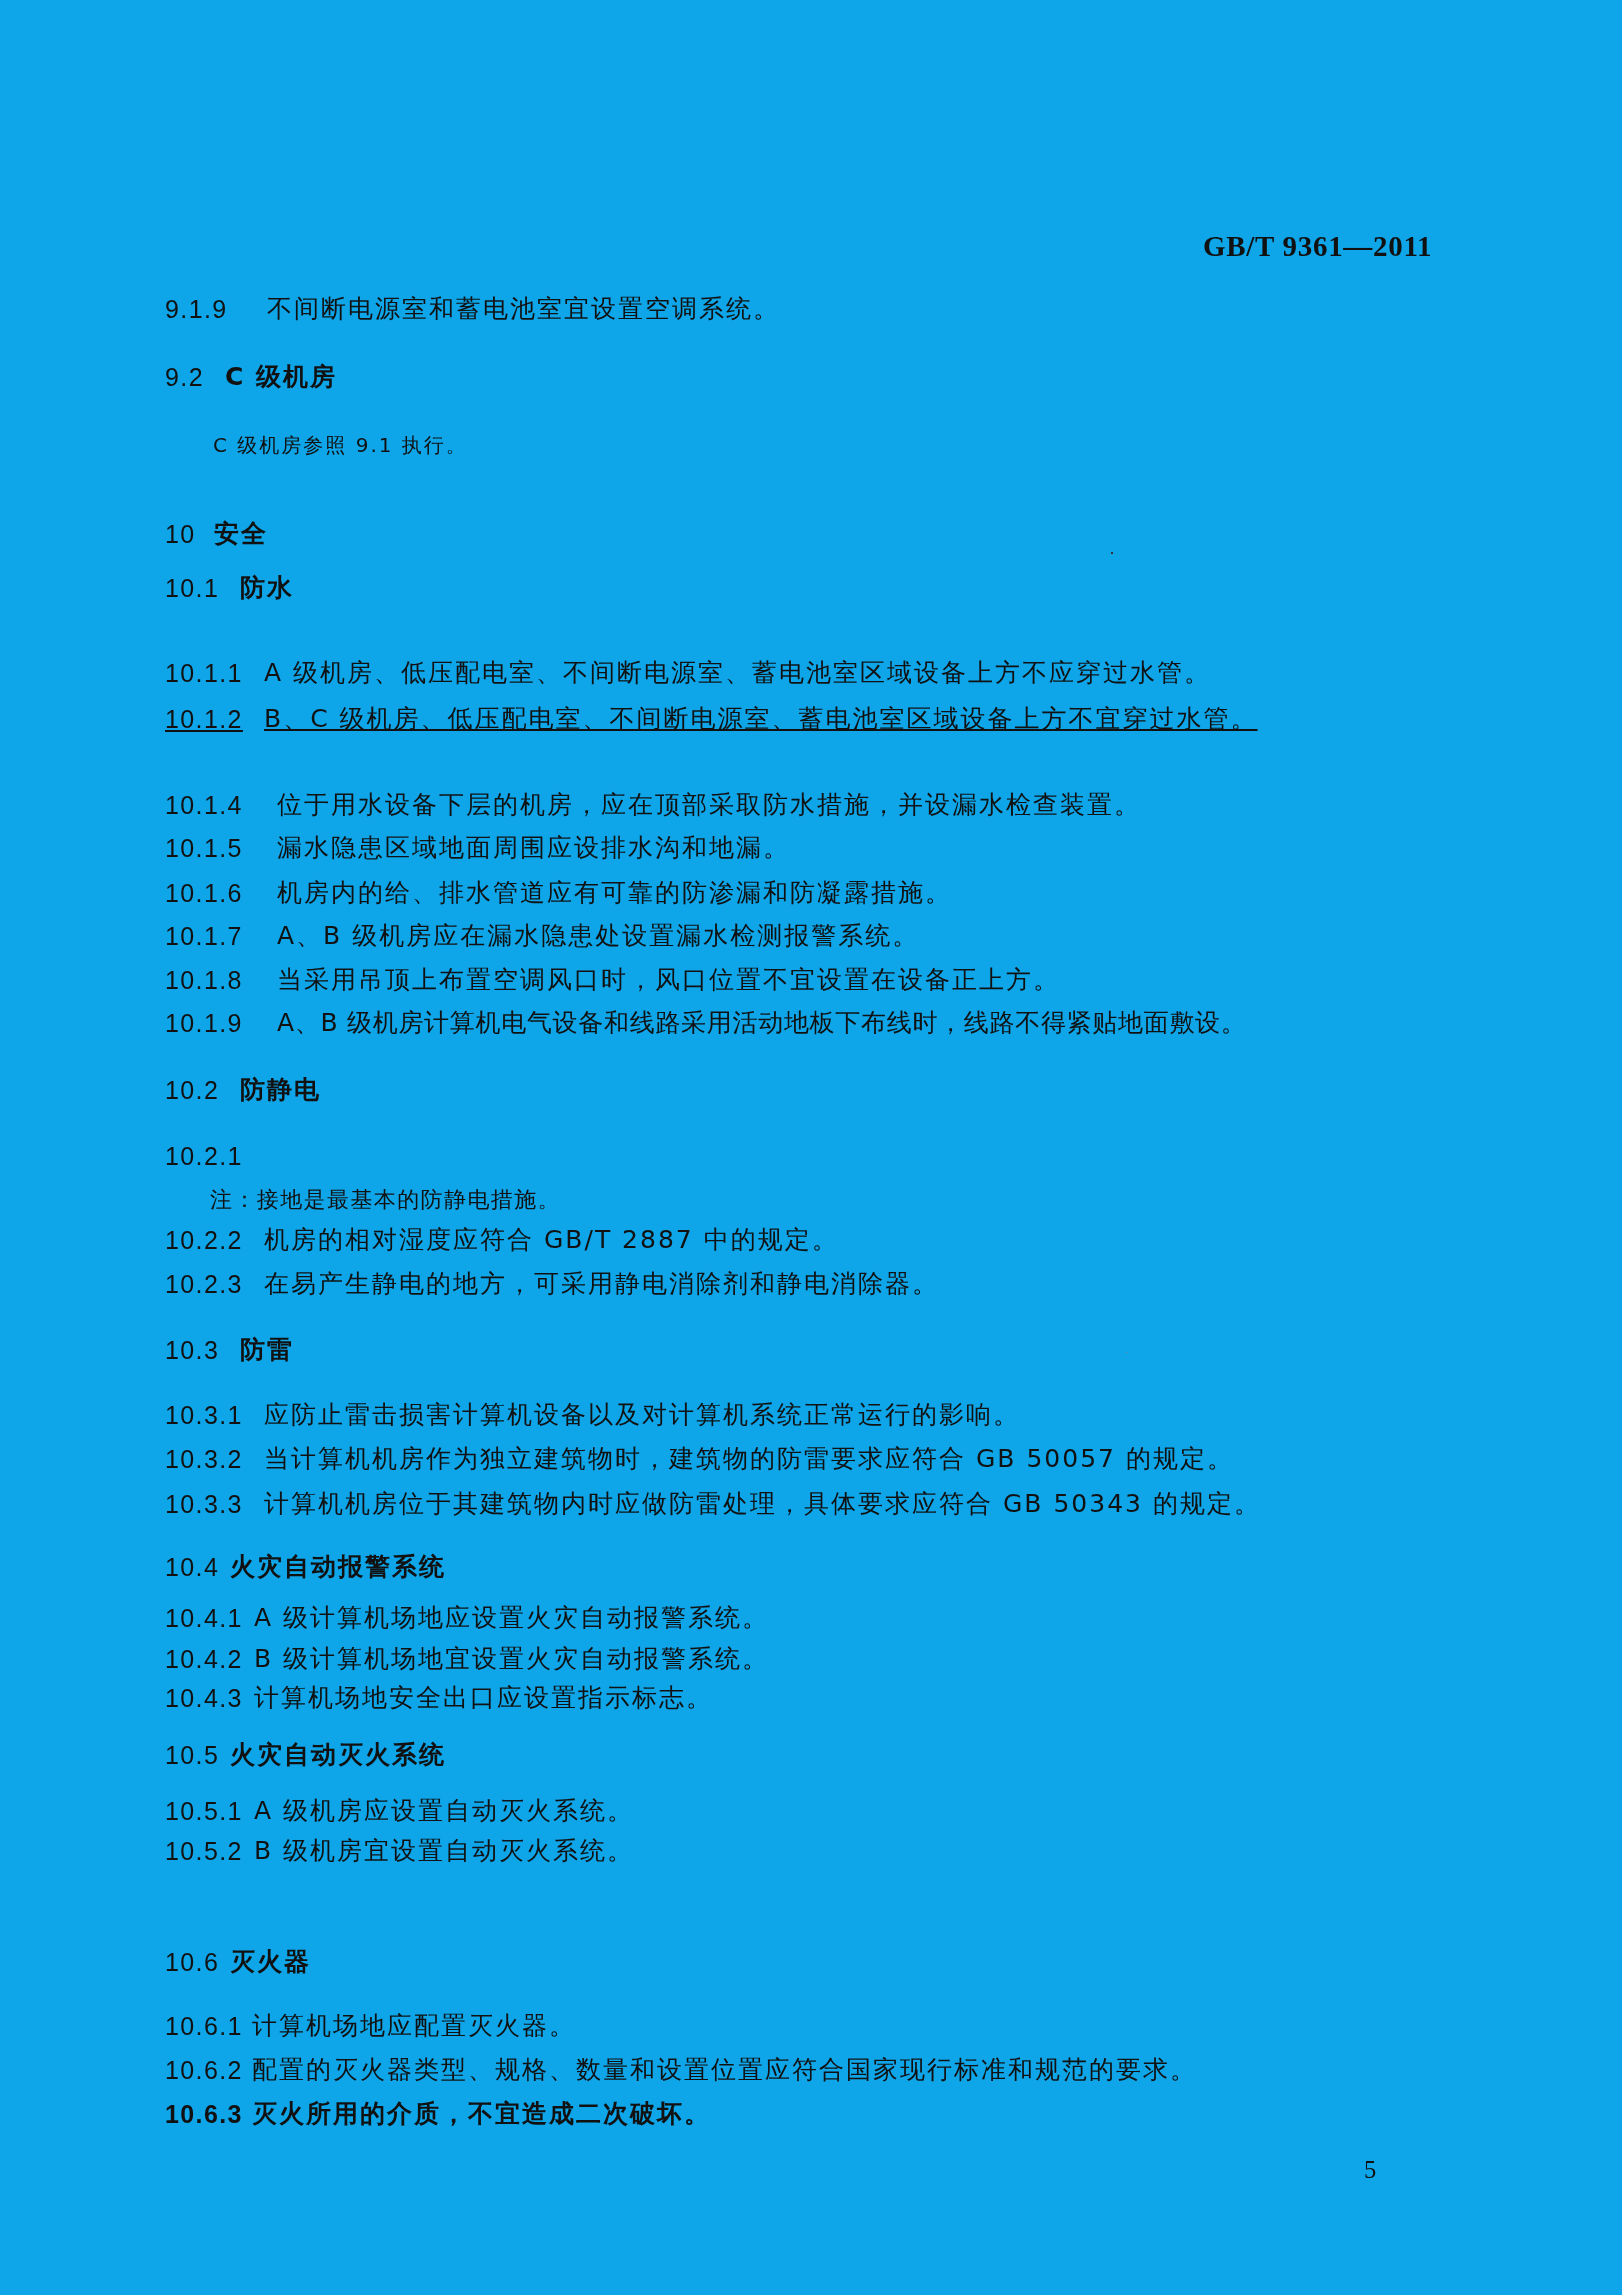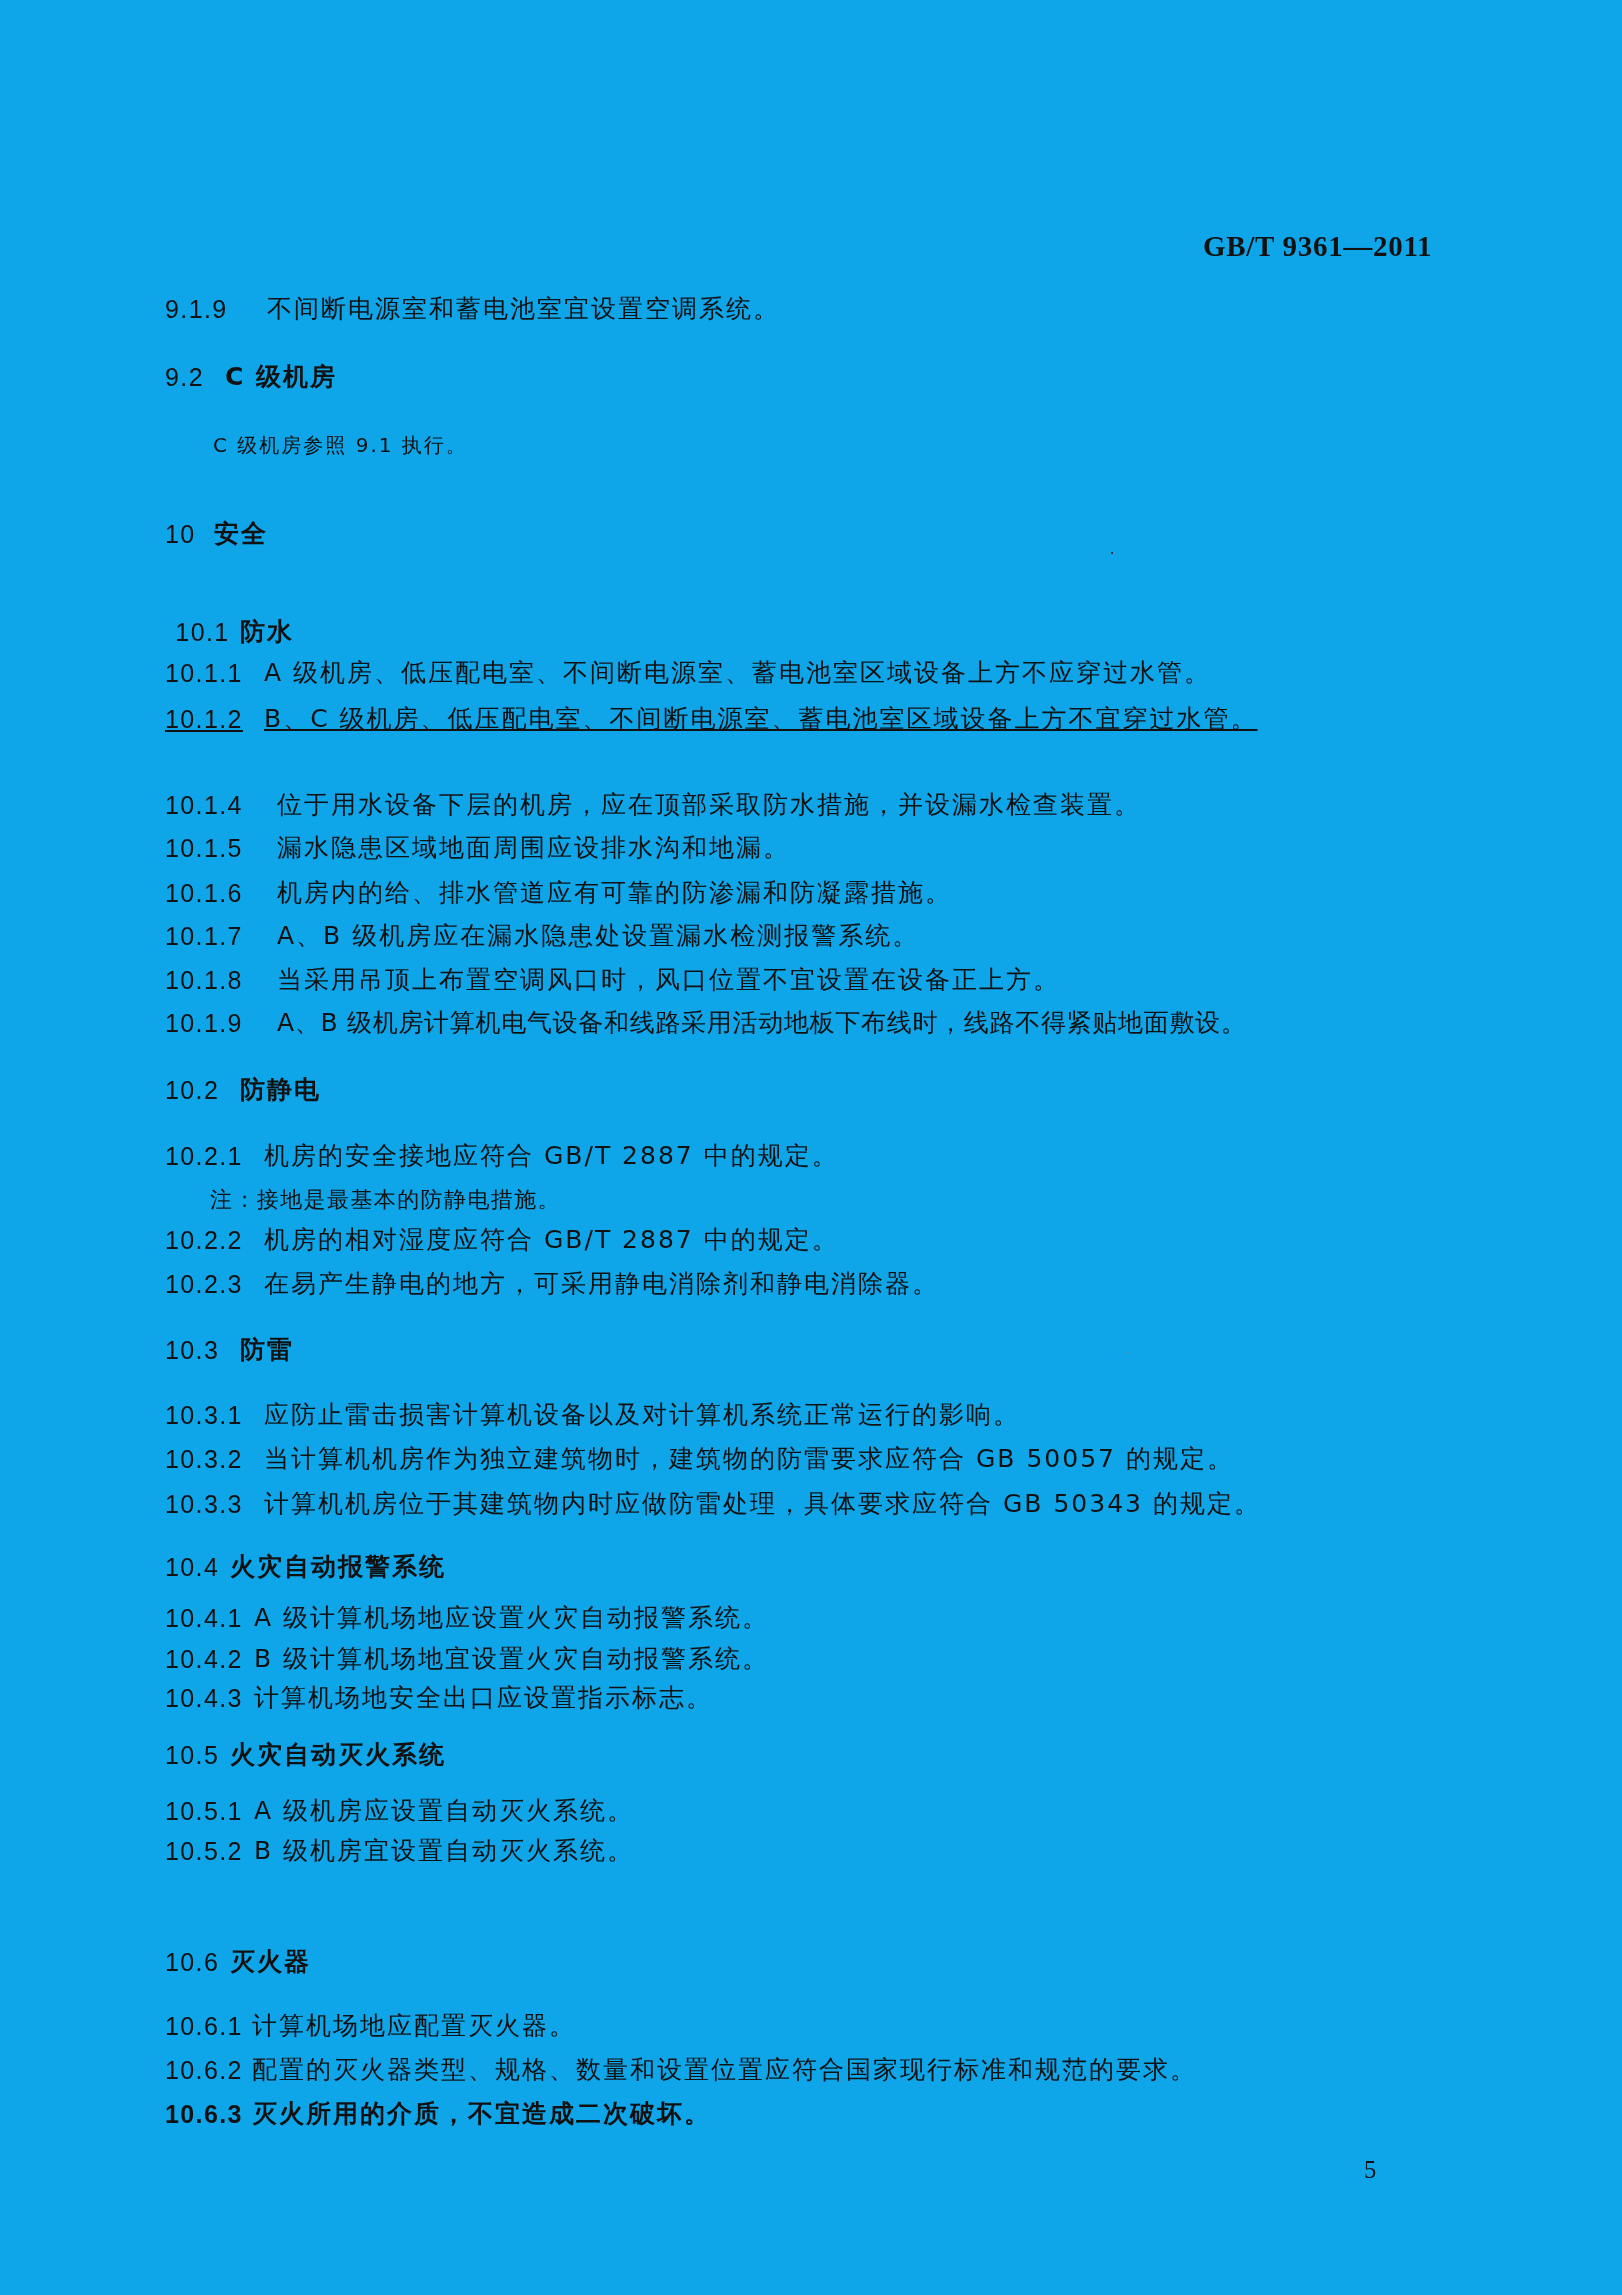--- a/index.html
+++ b/index.html
@@ -105,21 +105,21 @@
 
   <div class="para" style="top:430px;">C 级机房参照 9.1 执行。</div>
 
   <div class="line heading heading1" style="top:519px;">
     <span class="num" style="width:49px;">10</span>
     <span class="txt">安全</span>
   </div>
 
   <div class="speck" style="left:1111px; top:552px;"></div>
 
-  <div class="line heading heading2" style="top:617px;text-align:center;">
+  <div class="line heading heading2" style="top:573px;">
     <span class="num">10.1</span>
     <span class="txt">防水</span>
   </div>
 
   <div class="line clause" style="top:658px;">
     <span class="num">10.1.1</span>
     <span class="txt">A 级机房、低压配电室、不间断电源室、蓄电池室区域设备上方不应穿过水管。</span>
   </div>
   <div class="line clause" style="top:704px;text-decoration:underline;">
     <span class="num">10.1.2</span>
@@ -149,21 +149,20 @@
     <span class="num">10.1.9</span>
     <span class="txt" style="letter-spacing:0.7px;">A、B 级机房计算机电气设备和线路采用活动地板下布线时，线路不得紧贴地面敷设。</span>
   </div>
 
   <div class="line heading heading2" style="top:1075px;justify-content:space-between;">
     <span class="num">10.2</span>
     <span class="txt">防静电</span>
   </div>
   <div class="line clause" style="top:1141px;">
     <span class="num">10.2.1</span>
-    <span class="txt">机房的安全接地应符合 GB/T 2887 中的规定。</span>
   </div>
   <div class="note" style="top:1186px;">注：接地是最基本的防静电措施。</div>
   <div class="line clause" style="top:1225px;">
     <span class="num">10.2.2</span>
     <span class="txt">机房的相对湿度应符合 GB/T 2887 中的规定。</span>
   </div>
   <div class="line clause" style="top:1269px;">
     <span class="num">10.2.3</span>
     <span class="txt">在易产生静电的地方，可采用静电消除剂和静电消除器。</span>
   </div>

